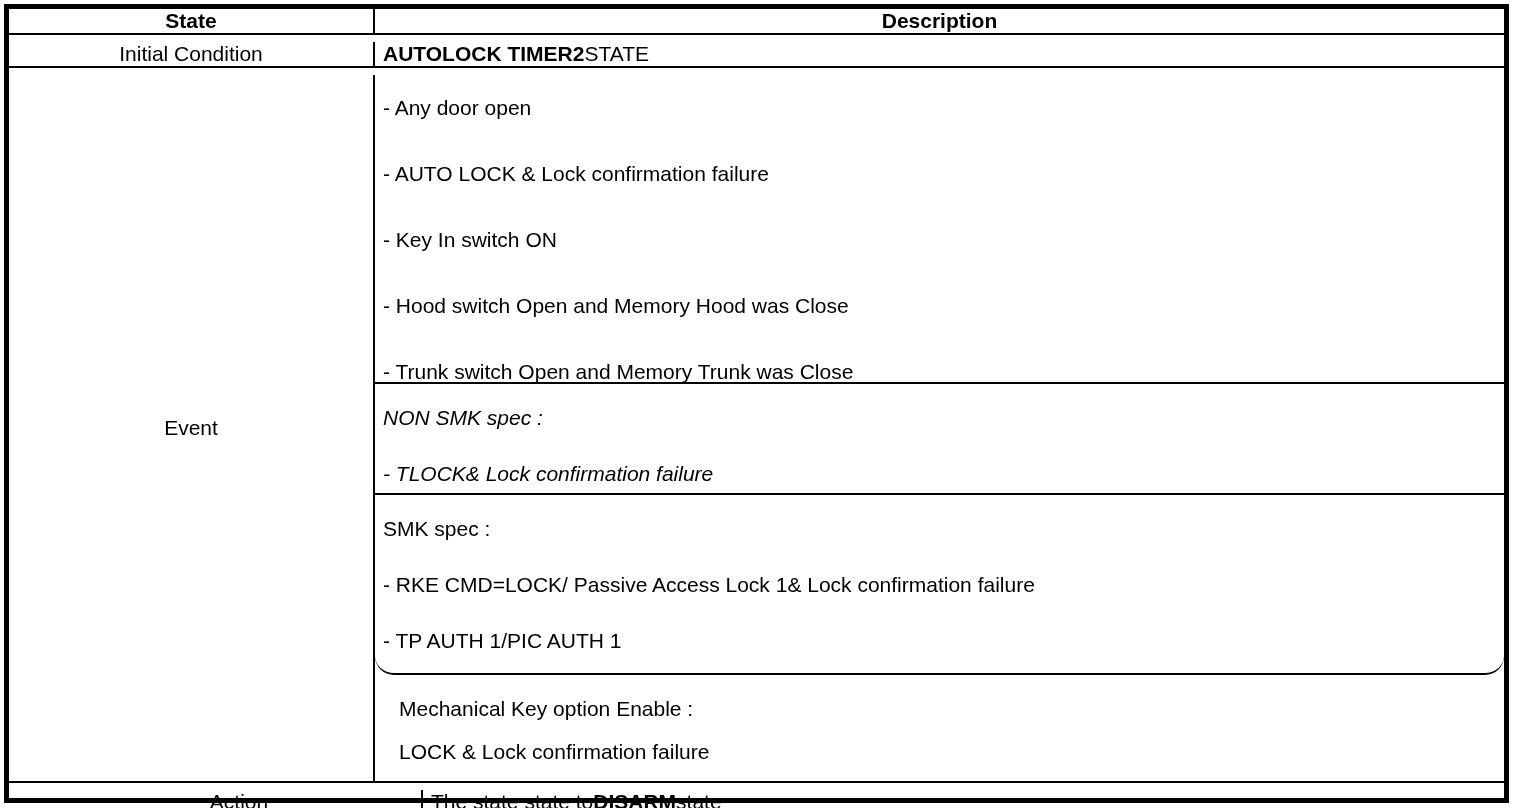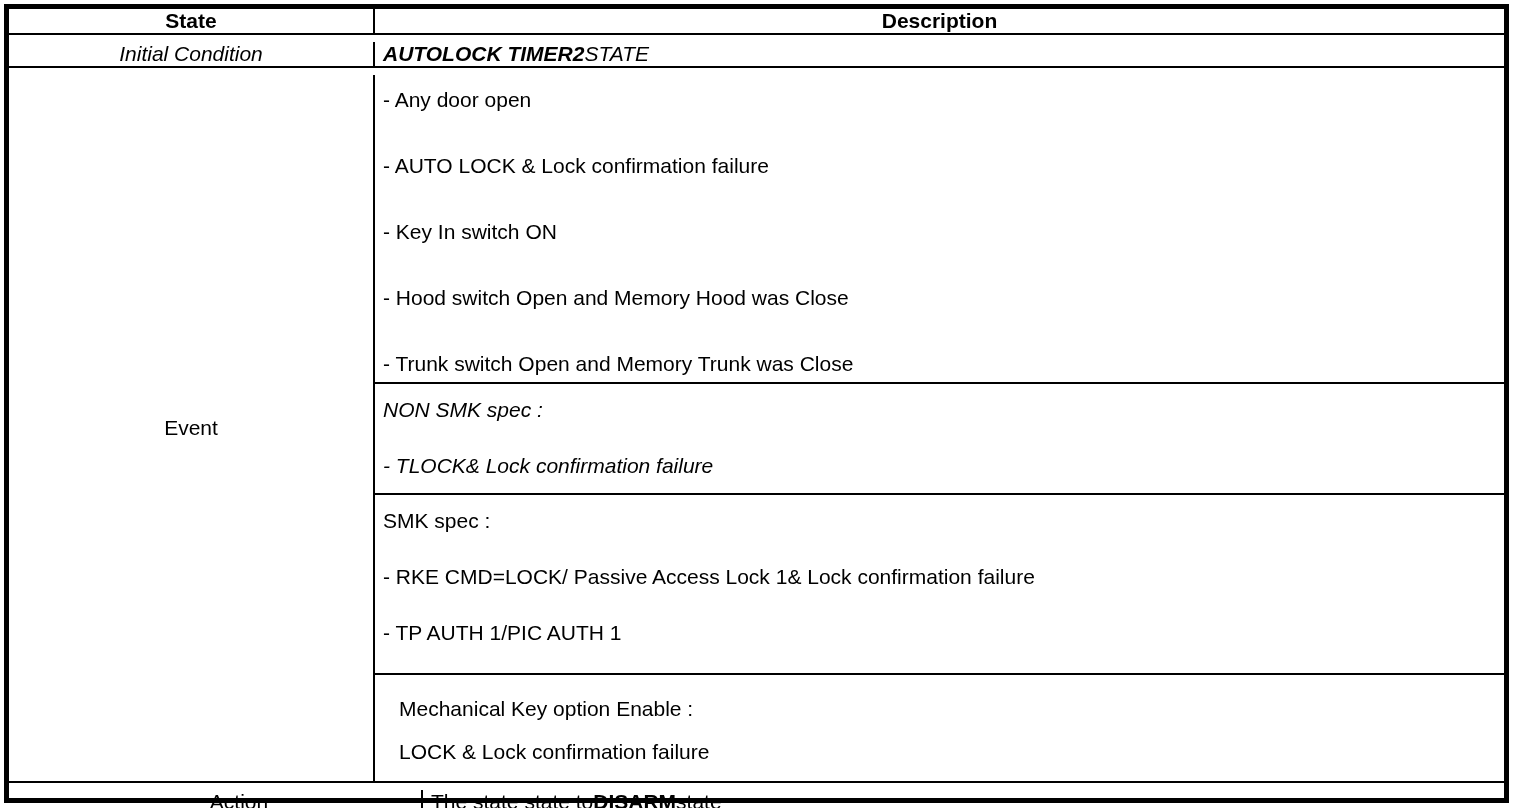--- a/index.html
+++ b/index.html
@@ -23,21 +23,21 @@
     display: flex;
     flex-direction: column;
     background: #ffffff;
     gap: 7px;
   }
   .row {
     display: flex;
     box-sizing: border-box;
   }
   .row-header  { height: 37px; border-bottom: 2px solid #000; }
-  .row-initial { height: 57px; border-bottom: 2px solid #000; font-style: italic; }
+  .row-initial { height: 57px; border-bottom: 2px solid #000; }
   .row-event   { flex: 1;      border-bottom: 2px solid #000; }
   .row-action  { height: 41px; padding-left: 48px; }
 
   .cell-left {
     flex: 0 0 366px;
     width: 366px;
     box-sizing: border-box;
     border-right: 2px solid #000;
     display: flex;
     align-items: center;
@@ -66,24 +66,24 @@
     flex-direction: column;
     box-sizing: border-box;
   }
   .subcell {
     box-sizing: border-box;
     padding: 11px 8px 0 8px;
     overflow: hidden;
   }
   .subcell-doors    { height: 309px; border-bottom: 2px solid #000; }
   .subcell-non-smk  { height: 111px; border-bottom: 2px solid #000; padding-top: 12px; font-style: italic; }
-  .subcell-smk      { height: 180px; border-bottom: 2px solid #000; padding-top: 12px; }
+  .subcell-smk      { height: 180px; border-bottom: 2px solid #000; padding-top: 12px; border-radius: 19px; }
   .subcell-mechkey  { flex: 1; padding-top: 4px; }
 
-  .para { line-height: 28px; margin: 0 0 38px 0; white-space: pre; }
+  .para { line-height: 28px; margin: 8px 0 38px 0; white-space: pre; }
   .subcell-non-smk .para, .subcell-smk .para { margin-bottom: 28px; }
   .para:last-child { margin-bottom: 0; }
   .tight-line { line-height: 27px; margin: 16px; white-space: pre; }
 </style>
 </head>
 <body>
 
 <div class="spec-table">
 
   <div class="row row-header">

